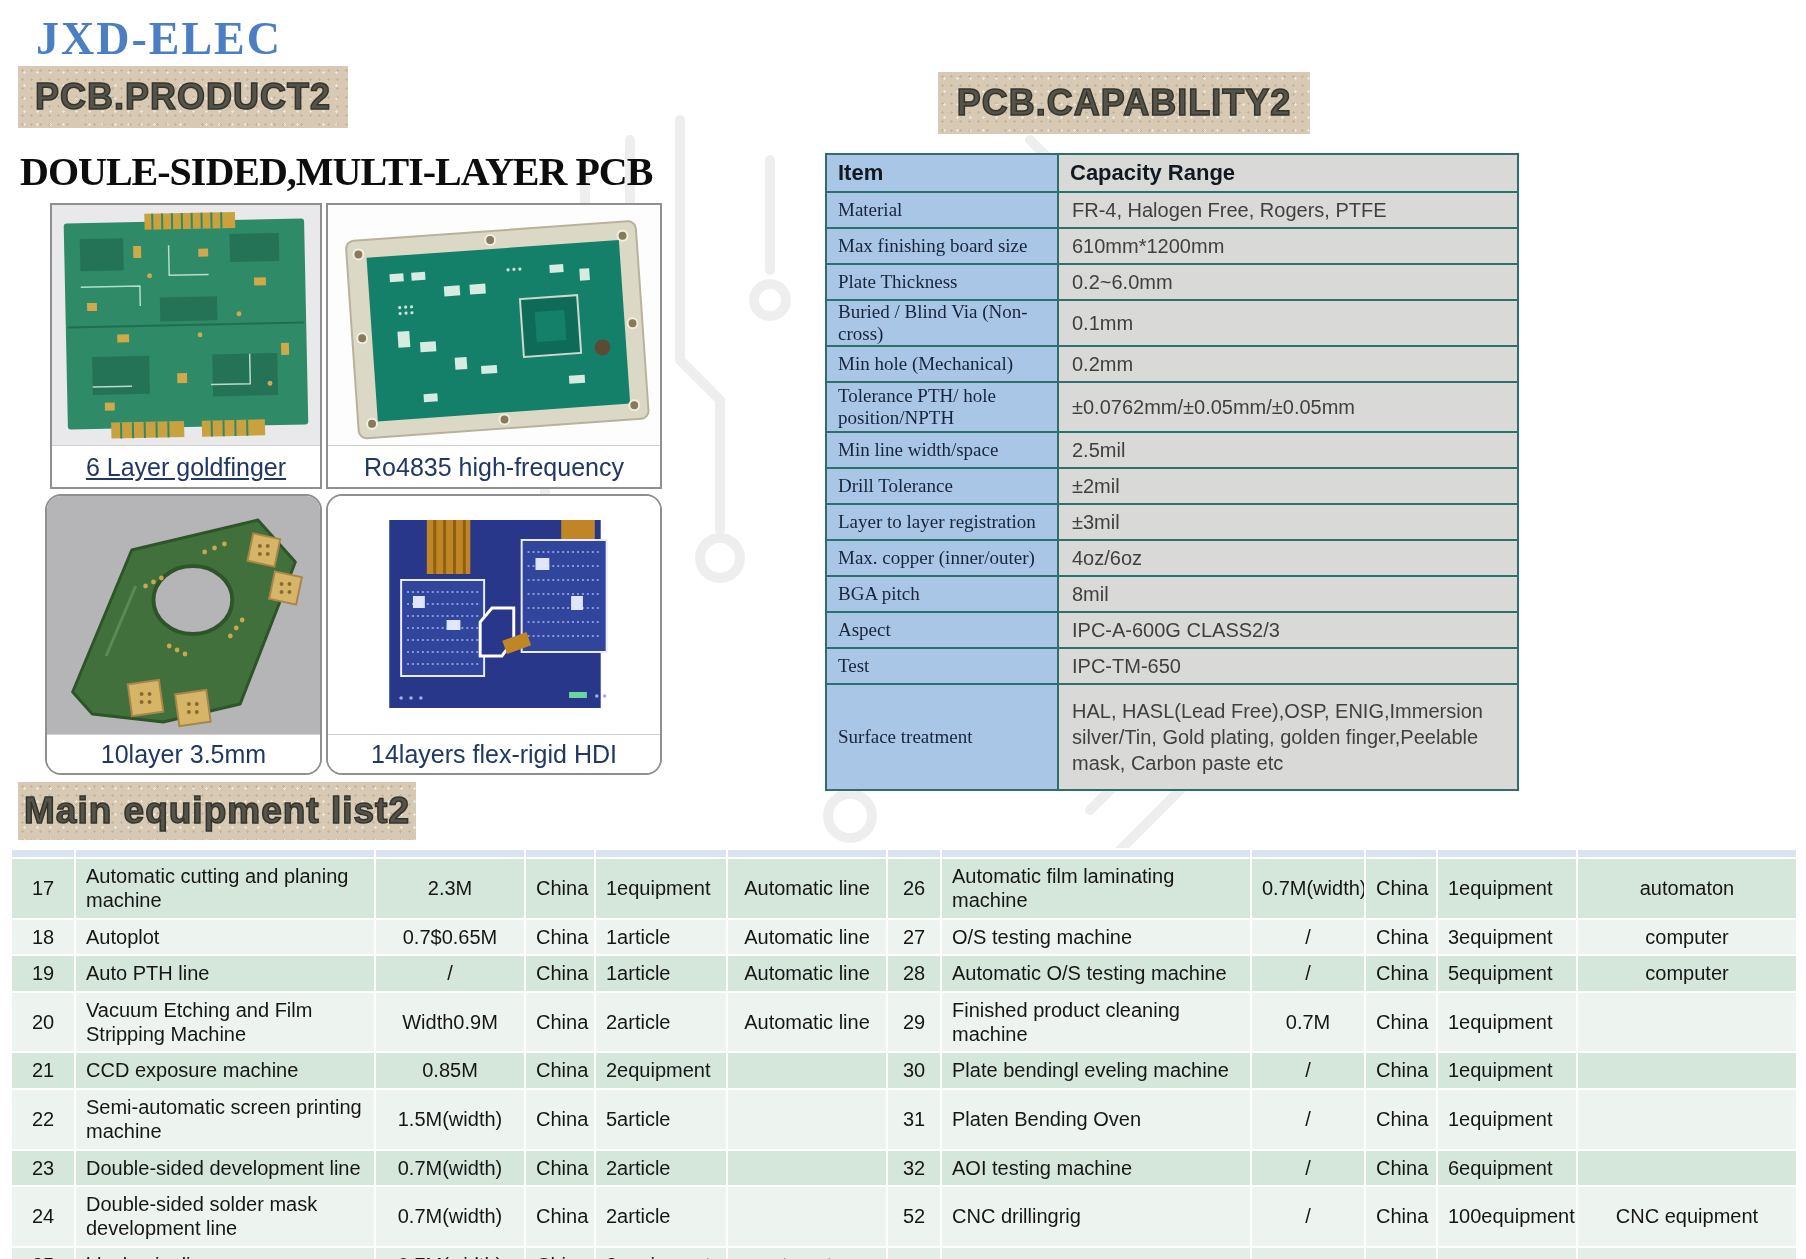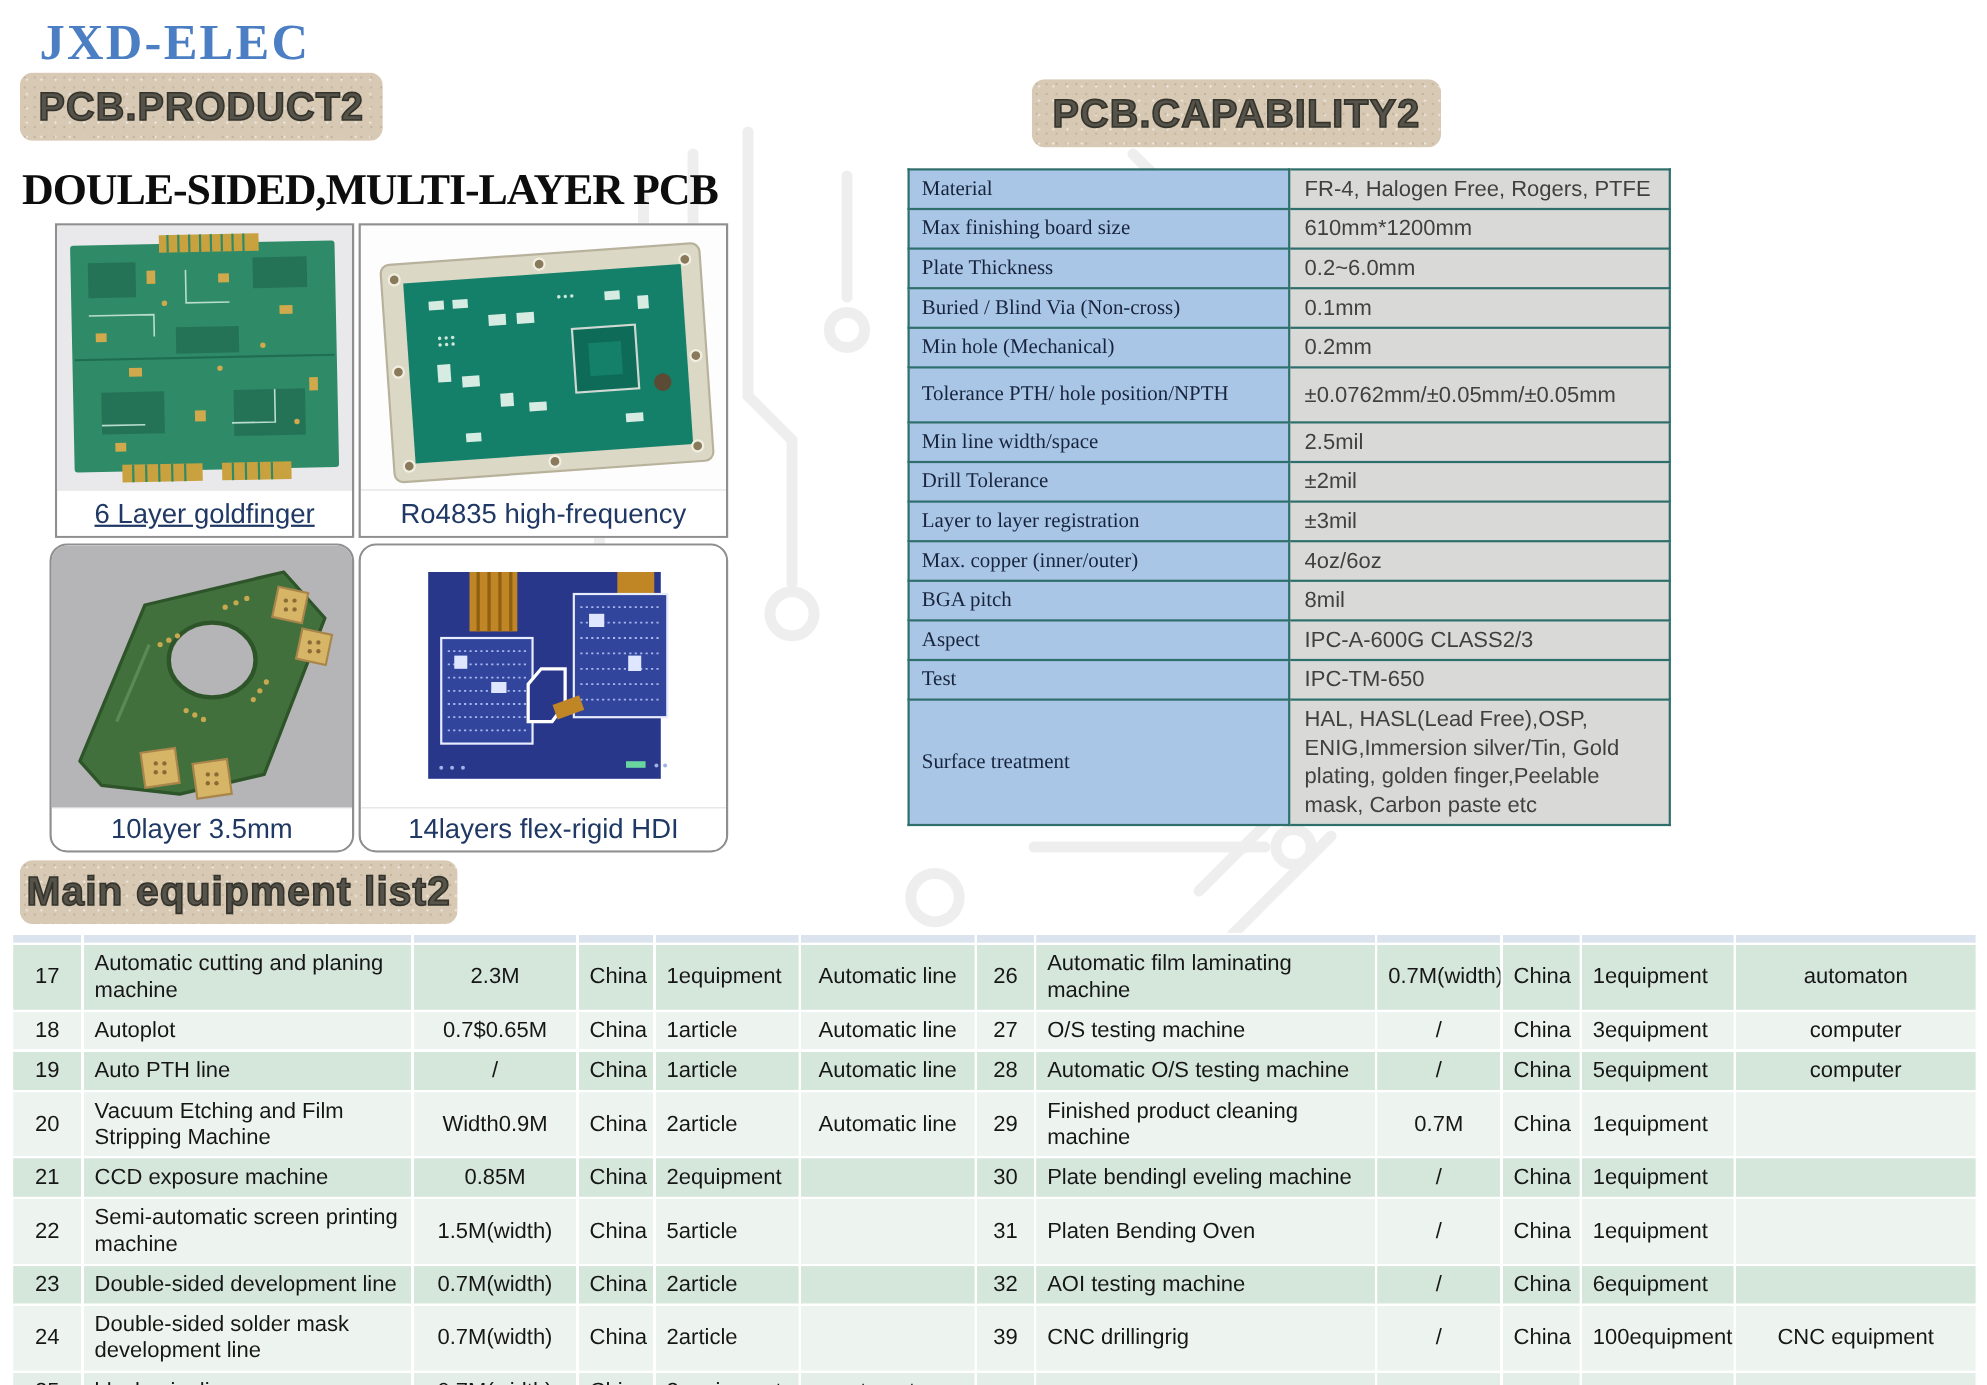--- a/index.html
+++ b/index.html
@@ -7,21 +7,21 @@
         font-family:"Liberation Sans",sans-serif;}
   .watermark{position:absolute;left:470px;top:110px;z-index:0;opacity:.8;}
 
   
   .logo{position:absolute;left:36px;top:12px;font-family:"Liberation Serif",serif;
         font-weight:bold;font-size:46px;color:#4b7ec2;letter-spacing:2px;z-index:1;}
   .banner{position:absolute;z-index:1;background-color:#d7c9b4;
           background-image:radial-gradient(rgba(110,95,65,.20) 1.2px,transparent 1.4px),
                            radial-gradient(rgba(255,255,255,.55) 1px,transparent 1.2px);
           background-size:9px 9px,13px 13px;
-          display:flex;align-items:center;justify-content:center;border-radius:12px;}
+          display:flex;align-items:center;justify-content:center;}
   .banner span{font-weight:bold;color:#55534a;-webkit-text-stroke:1.5px #35342c;
                letter-spacing:1px;}
   .banner-product{left:18px;top:66px;width:330px;height:62px;}
   .banner-product span{font-size:36px;}
   .banner-capability{left:938px;top:72px;width:372px;height:62px;}
   .banner-capability span{font-size:36px;}
   .banner-equipment{left:18px;top:782px;width:398px;height:58px;}
   .banner-equipment span{font-size:37px;}
 
   .main-title{position:absolute;left:20px;top:148px;z-index:1;font-family:"Liberation Serif",serif;
@@ -325,20 +325,24 @@
           <circle cx="272" cy="200" r="1.8"></circle>
             <circle cx="280" cy="200" r="1.8"></circle>
         </g>
       </svg>
     </div>
     <figcaption>14layers flex-rigid HDI</figcaption>
   </figure>
 
   <table class="capability-table">
     <tbody>
+        <tr>
+      <th class="th-item">Item</th>
+      <th class="th-range">Capacity Range</th>
+    </tr>
     <tr>
           <td class="cap-item">Material</td>
           <td class="cap-value">FR-4, Halogen Free, Rogers, PTFE</td>
         </tr>
     <tr>
           <td class="cap-item">Max finishing board size</td>
           <td class="cap-value">610mm*1200mm</td>
         </tr>
     <tr>
           <td class="cap-item">Plate Thickness</td>
@@ -519,21 +523,21 @@
       <td>6equipment</td>
       <td class="c"></td>
     </tr>
     <tr class="band-l">
       <td class="c">24</td>
       <td>Double-sided solder mask development line</td>
       <td class="c">0.7M(width)</td>
       <td class="c">China</td>
       <td>2article</td>
       <td class="c"></td>
-      <td class="c">39</td>
+      <td class="c">52</td>
       <td>CNC drillingrig</td>
       <td class="c">/</td>
       <td class="c">China</td>
       <td>100equipment</td>
       <td class="c">CNC equipment</td>
     </tr>
     <tr class="band-m">
       <td class="c">25</td>
       <td>blackeningline</td>
       <td class="c">0.7M(width)</td>

